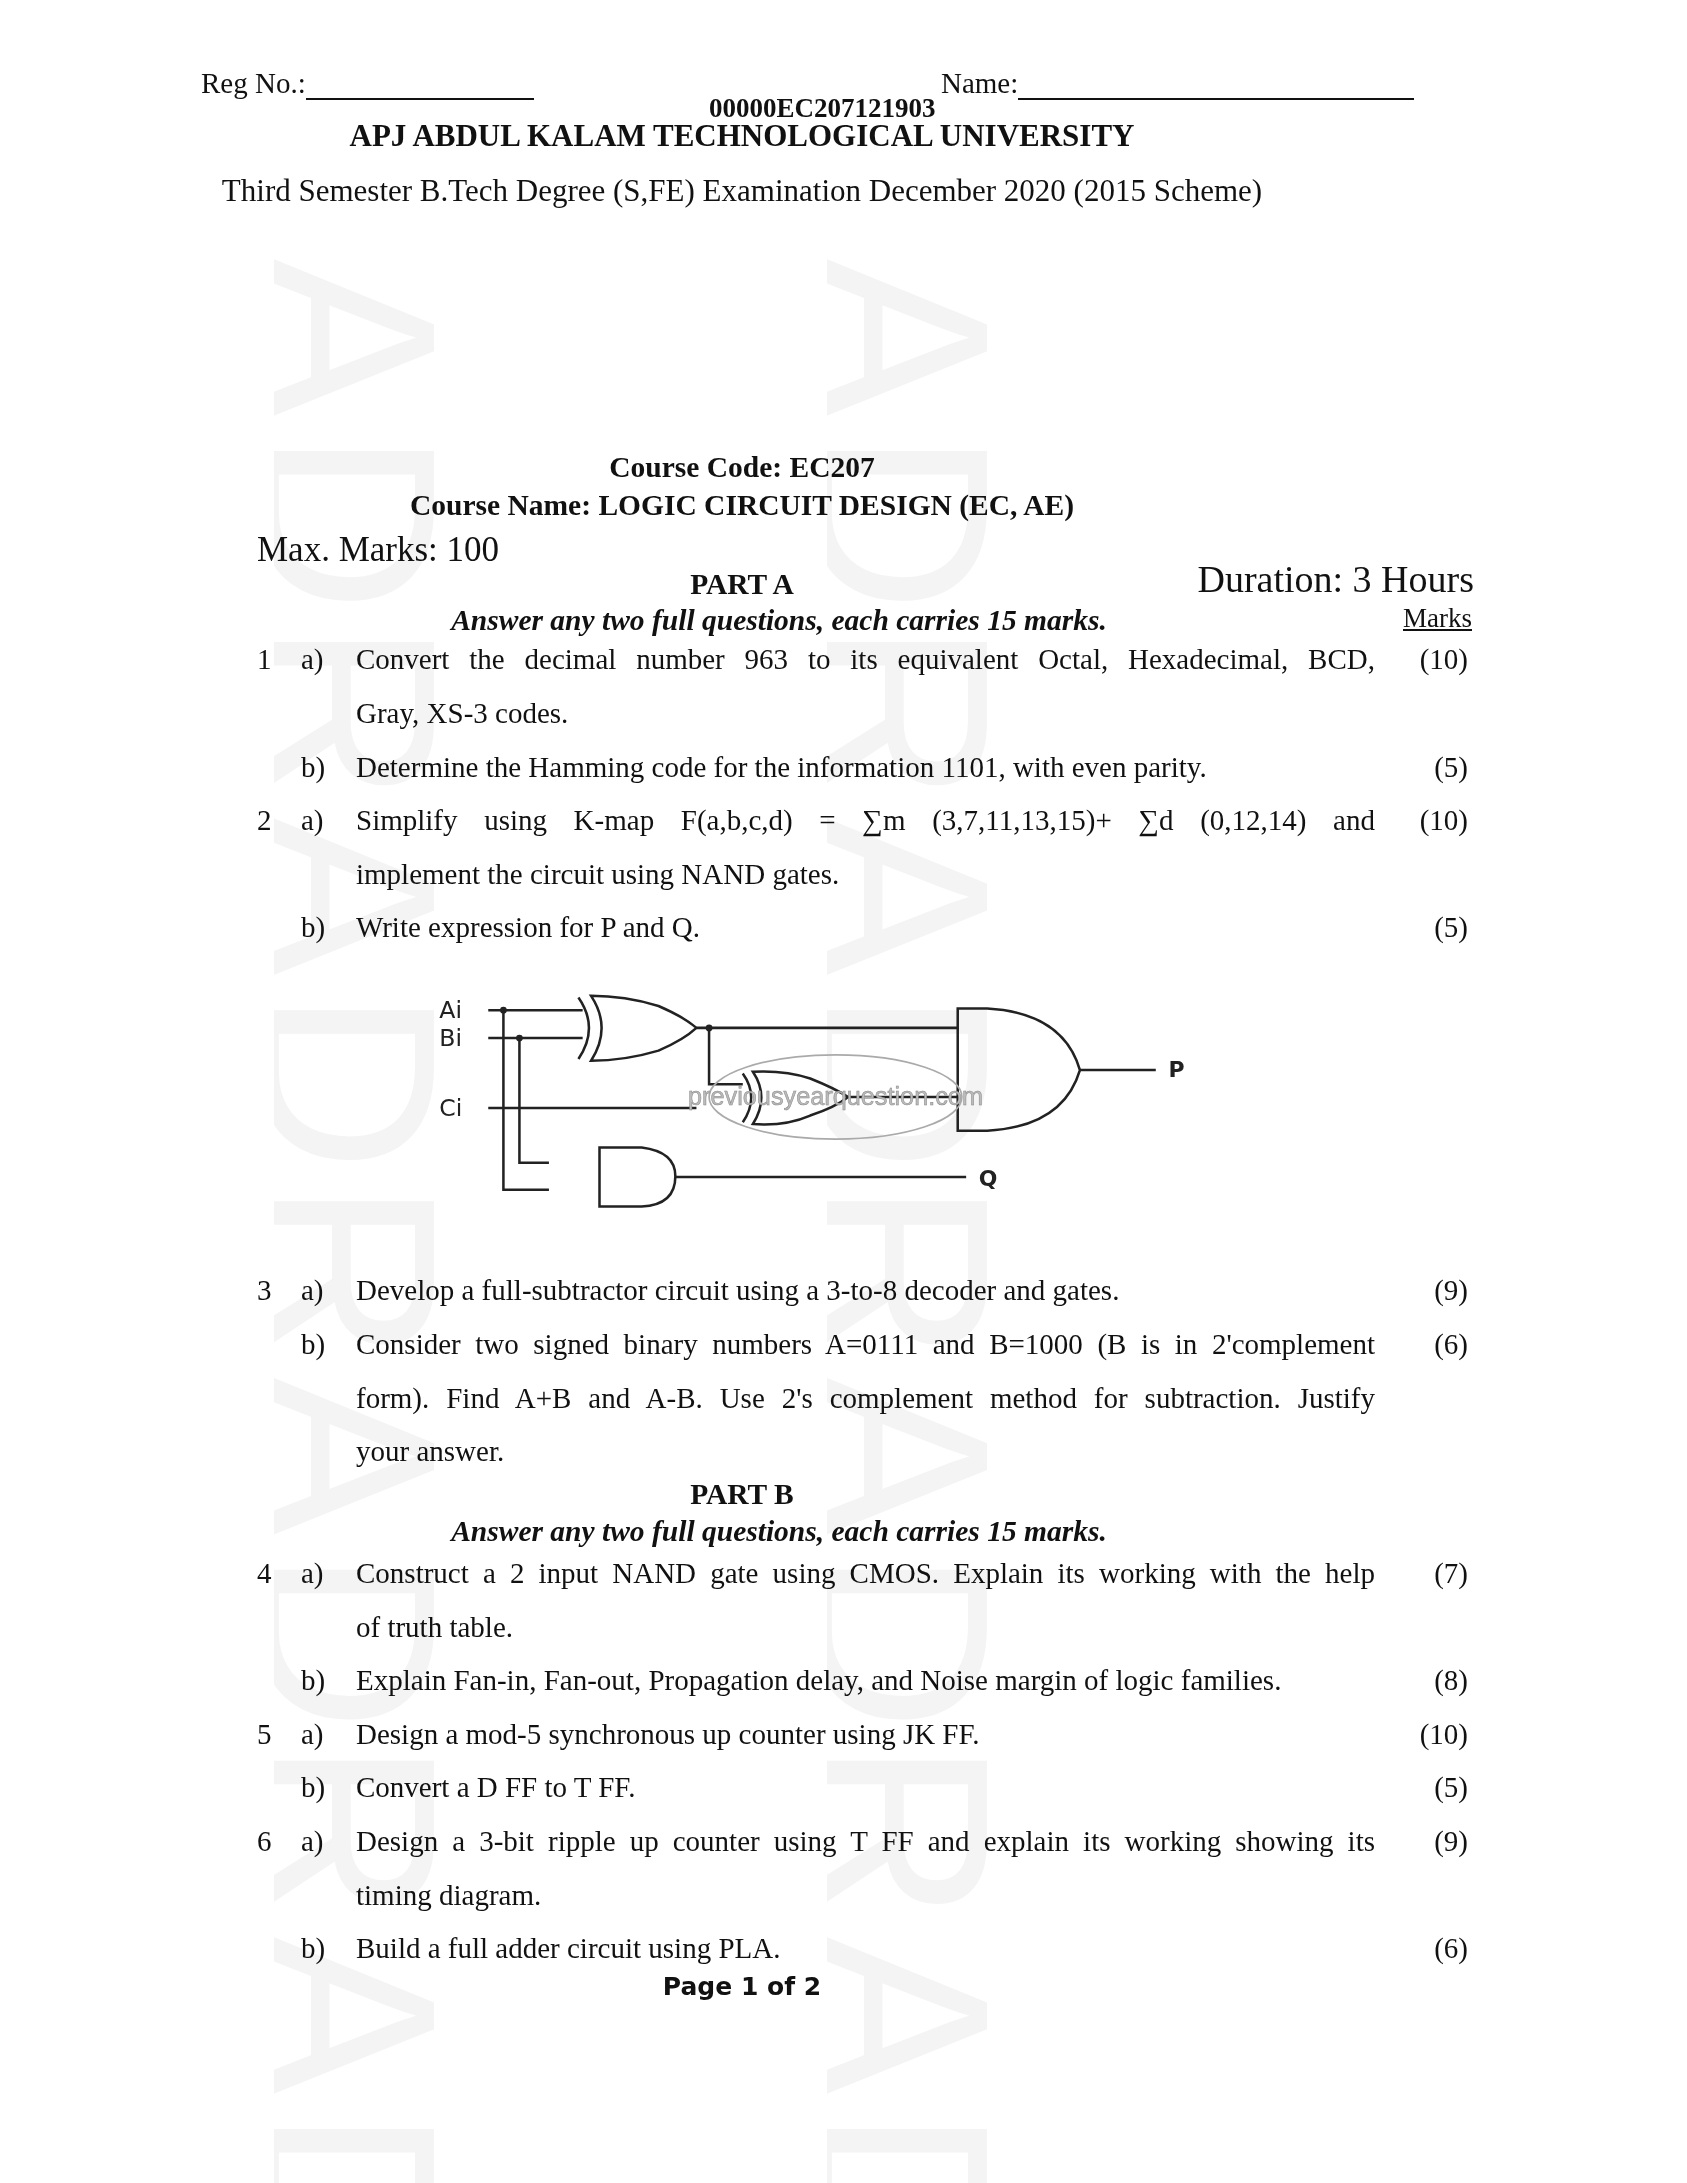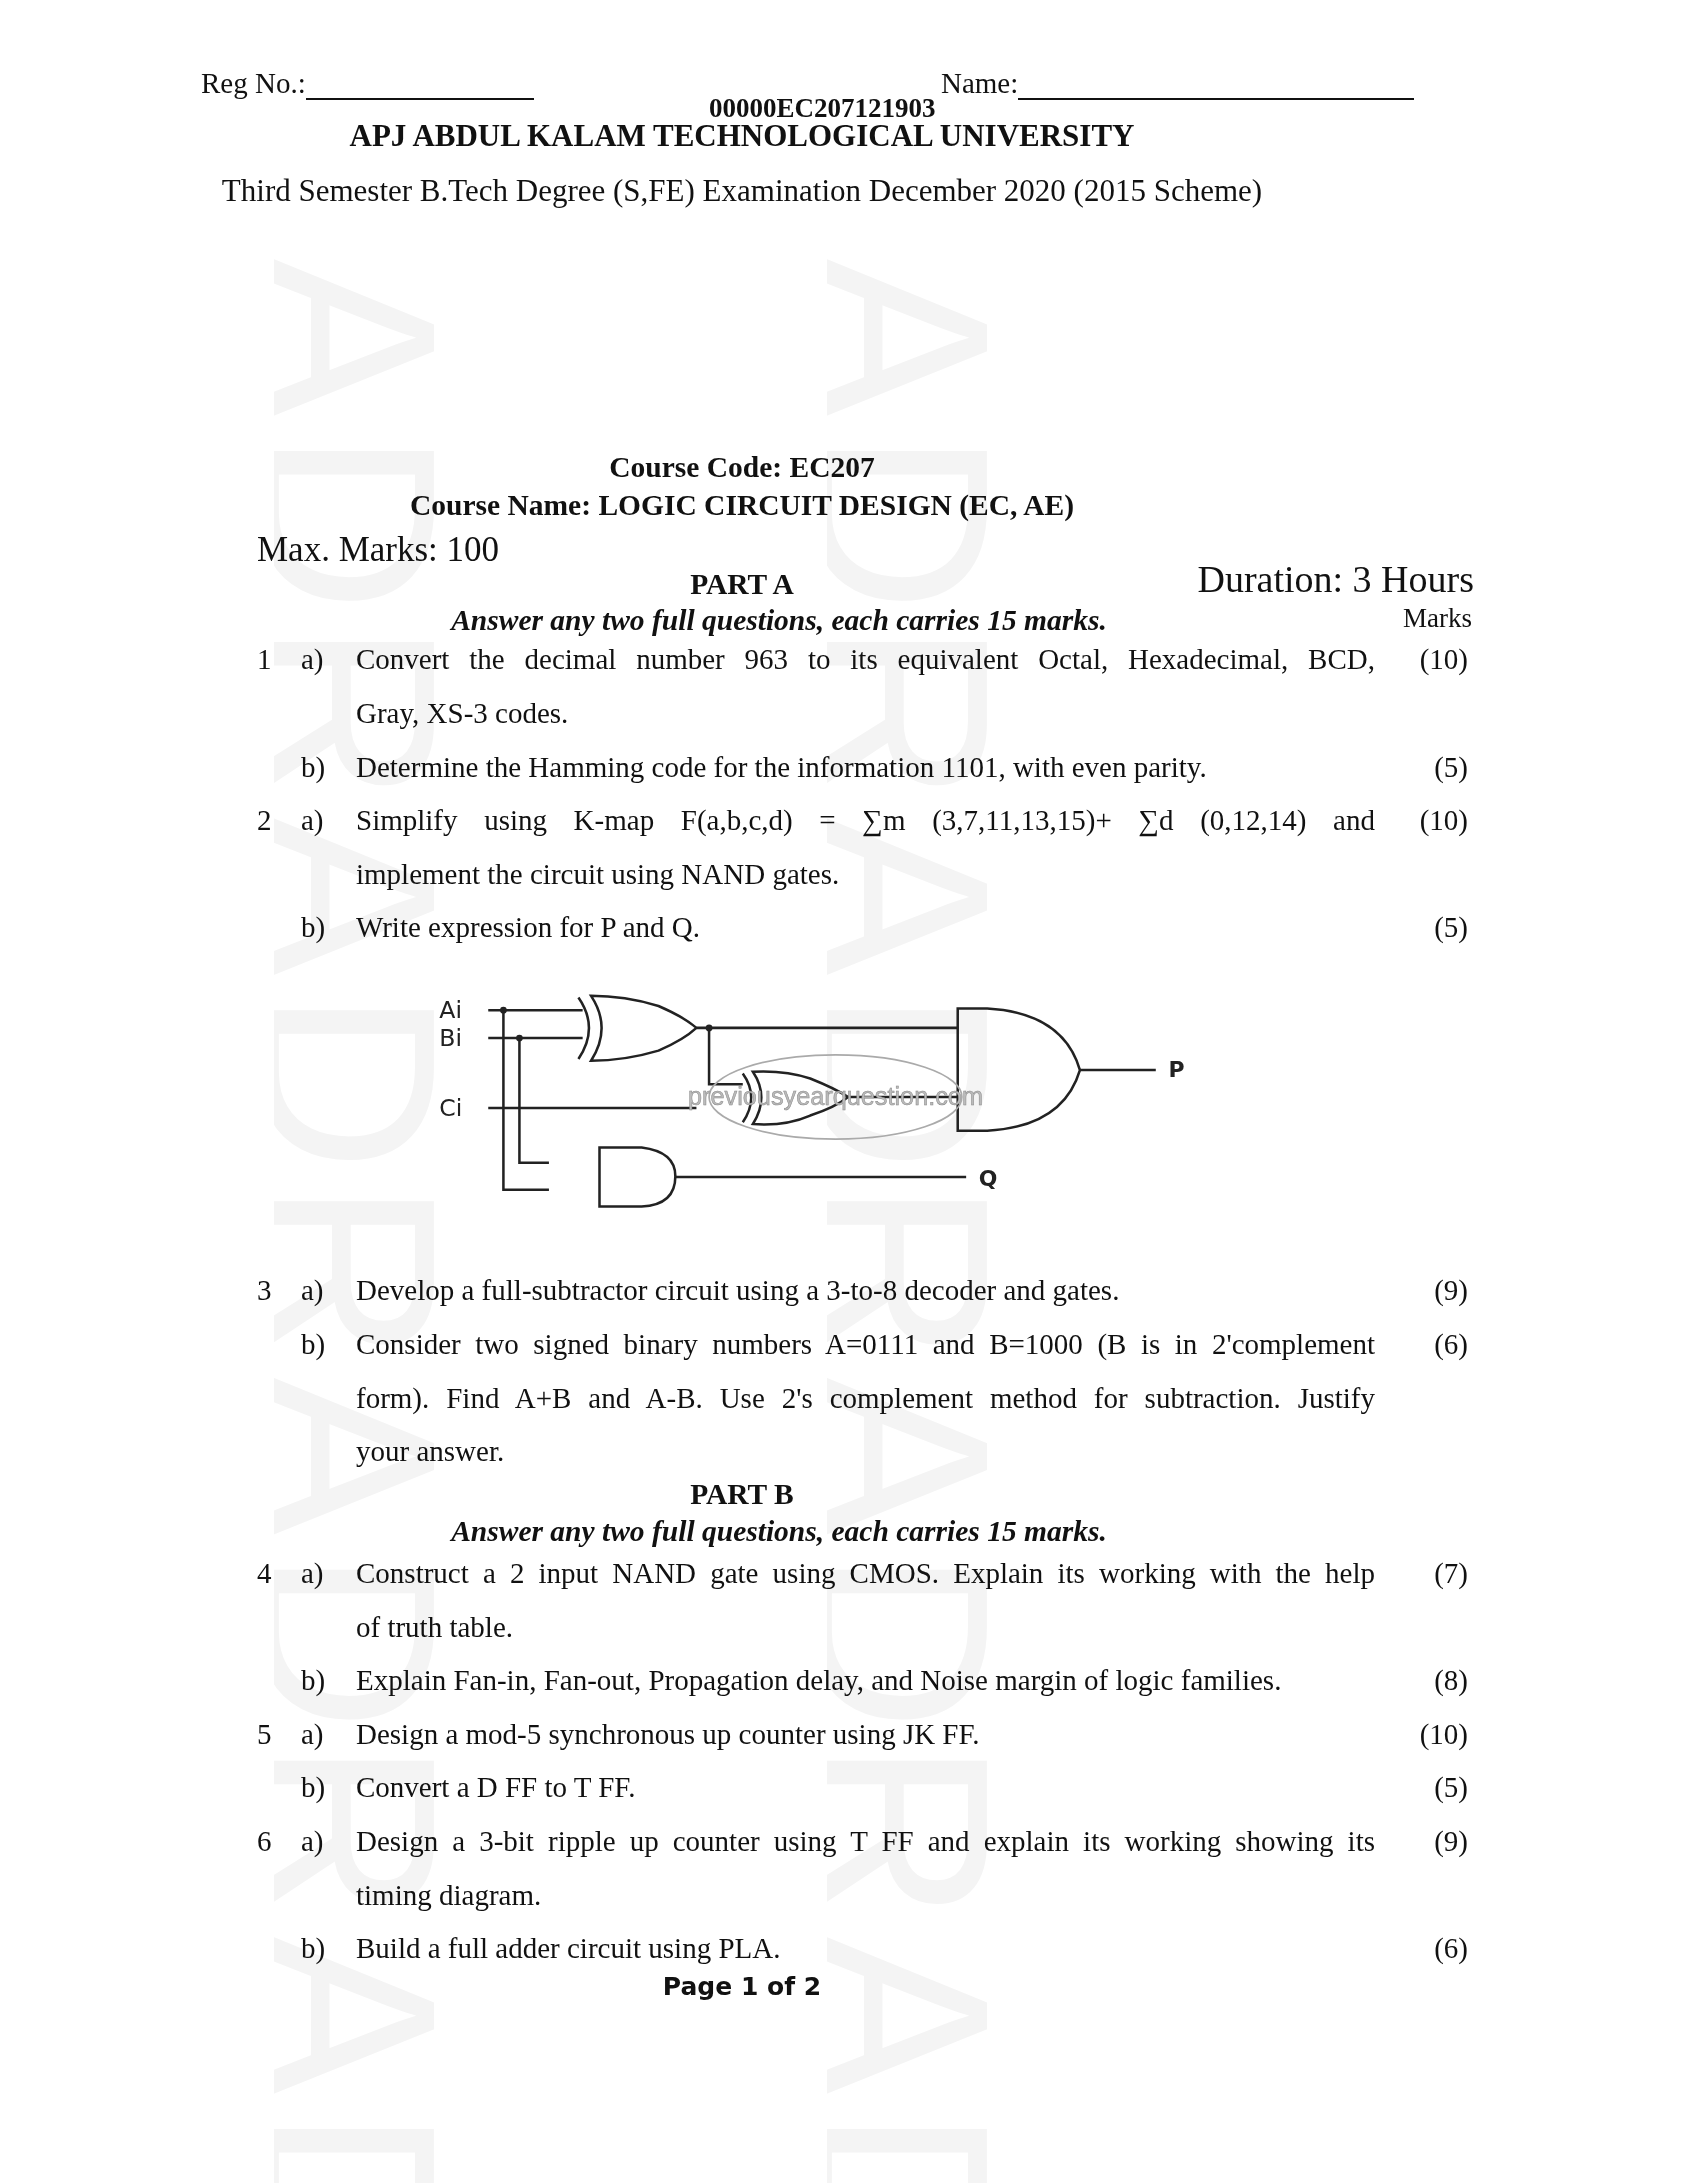--- a/index.html
+++ b/index.html
@@ -44,21 +44,21 @@
 <div class="center bold" style="top:118px; font-size:31px;">APJ ABDUL KALAM TECHNOLOGICAL UNIVERSITY</div>
 <div class="center" style="top:173px; font-size:31px;">Third Semester B.Tech Degree (S,FE) Examination December 2020 (2015 Scheme)</div>
 
 <div class="center bold" style="top:451px; font-size:29.5px;">Course Code: EC207</div>
 <div class="center bold" style="top:489px; font-size:29.5px;">Course Name: LOGIC CIRCUIT DESIGN (EC, AE)</div>
 <div class="abs" style="left:257px; top:530px; font-size:35px;">Max. Marks: 100</div>
 <div class="abs" style="right:213px; top:557px; font-size:38px;">Duration: 3 Hours</div>
 
 <div class="center bold" style="top:568px; font-size:29.5px;">PART A</div>
 <div class="center bold ital" style="top:604px; font-size:29.5px;">Answer any two full questions, each carries 15 marks.</div>
-<div class="abs" style="right:215px; top:603px; font-size:27px;">Marks</div>
+<div class="abs" style="right:215px; top:603px; font-size:27px;text-decoration:underline;">Marks</div>
 
 <div id="partA">
     <div class="q" style="top: 645px; left: 0px; width: 1687px;">
       <span class="qn">1</span>
       <span class="qp">a)</span>
       <span class="qt just" style="top: 0px;">Convert the decimal number 963 to its equivalent Octal, Hexadecimal, BCD,</span>
       <span class="qt" style="top: 54px;">Gray, XS-3 codes.</span>
       <span class="qm">(10)</span>
     </div>
     <div class="q" style="top: 753px; left: 0px; width: 1687px;">

